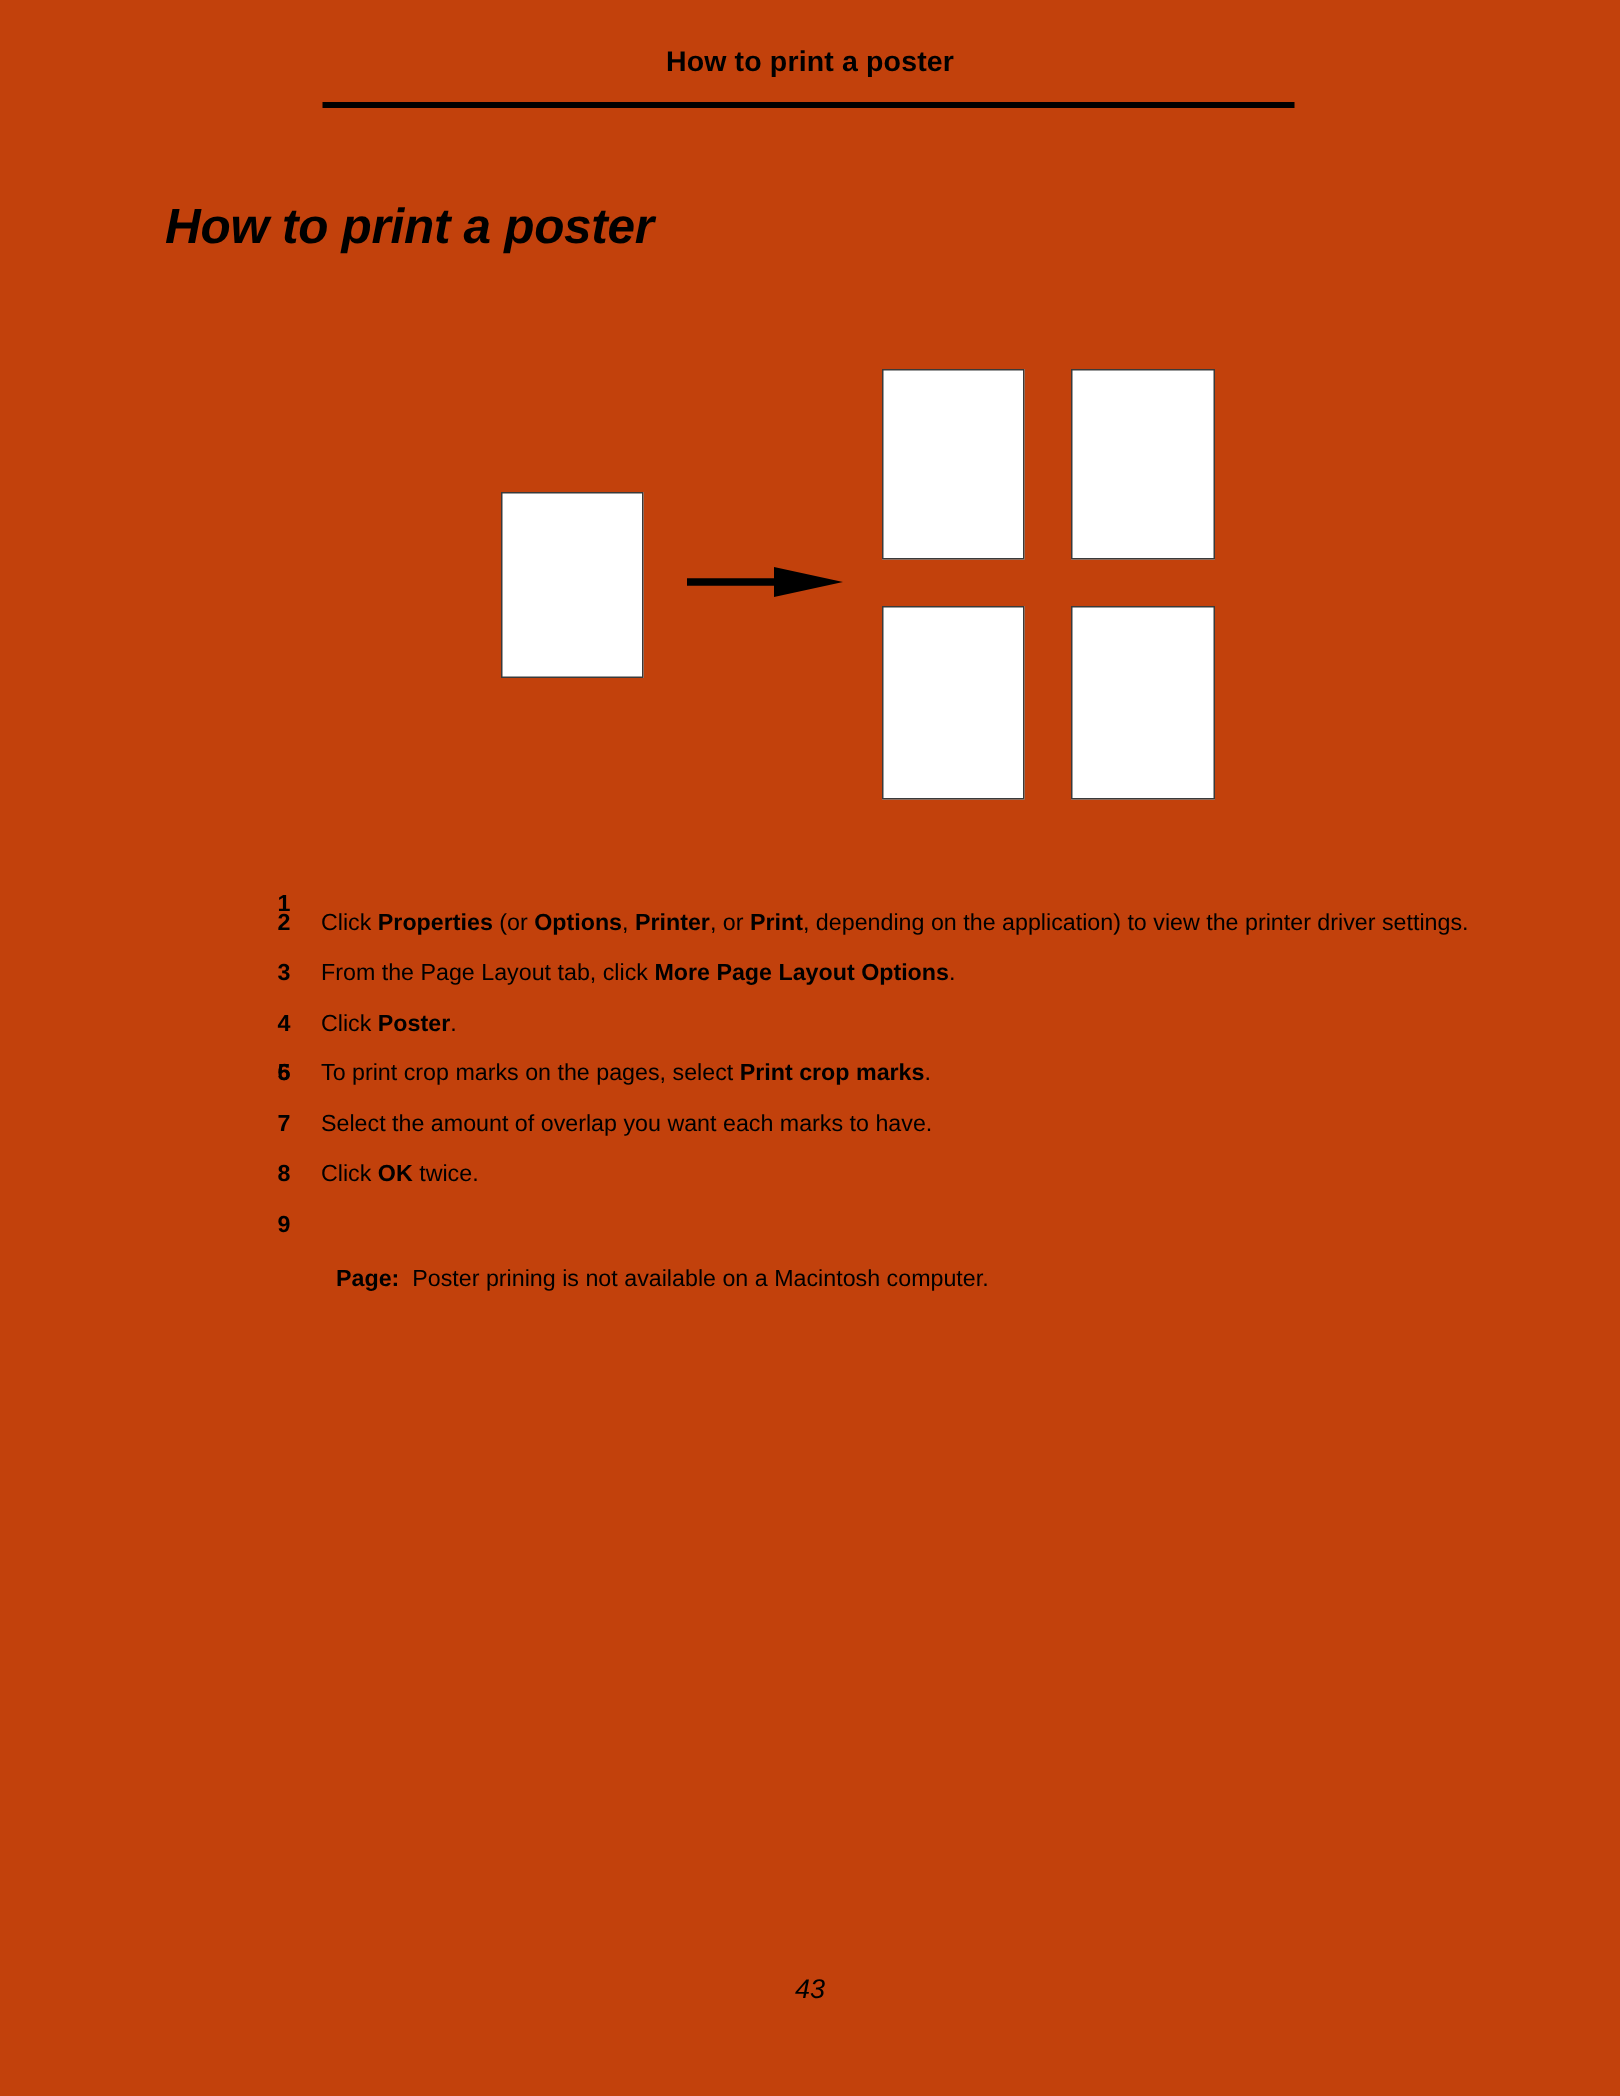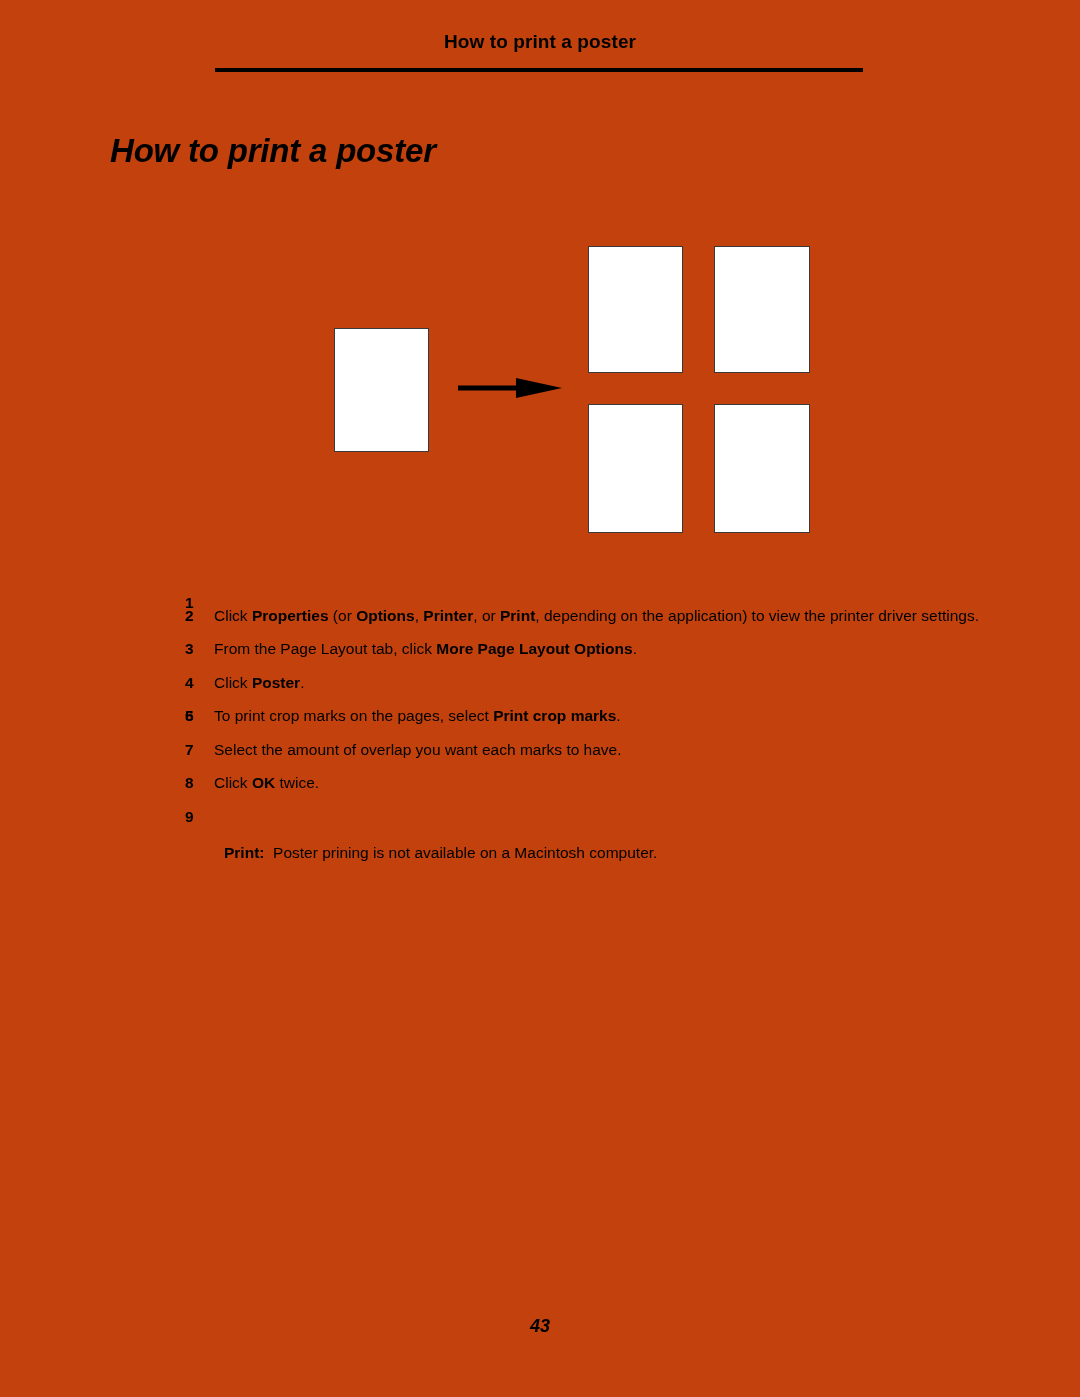--- a/index.html
+++ b/index.html
@@ -141,21 +141,21 @@
   .note b { font-weight: bold; }
 
   
   .folio {
     position: absolute;
     left: 0;
     top: 1316px;
     width: 1080px;
     text-align: center;
     font-size: 18px;
-    font-weight: bold;
+    font-weight: normal;
     font-style: italic;
   }
 </style>
 </head>
 <body>
 
 <div class="page">
 
   <div class="running-header">How to print a poster</div>
 
@@ -184,18 +184,18 @@
       <li class="step"><span class="step-num">3</span><span><span>From the Page Layout tab, click </span><b>More Page Layout Options</b><span>.</span></span></li>
       <li class="step"><span class="step-num">4</span><span><span>Click </span><b>Poster</b><span>.</span></span></li>
       <li class="step"><span class="step-num">5</span></li>
       <li class="step"><span class="step-num">6</span><span><span>To print crop marks on the pages, select </span><b>Print crop marks</b><span>.</span></span></li>
       <li class="step"><span class="step-num">7</span><span><span>Select the amount of overlap you want each marks to have.</span></span></li>
       <li class="step"><span class="step-num">8</span><span><span>Click </span><b>OK</b><span> twice.</span></span></li>
       <li class="step"><span class="step-num">9</span></li>
     </ol>
 
   <div class="note">
-    <b>Print:</b><span>&nbsp; </span><span>Poster prining is not available on a Macintosh computer.</span>
+    <b>Page:</b><span>&nbsp; </span><span>Poster prining is not available on a Macintosh computer.</span>
   </div>
 
   <div class="folio">43</div>
 
 </div>
 
 </body></html>

